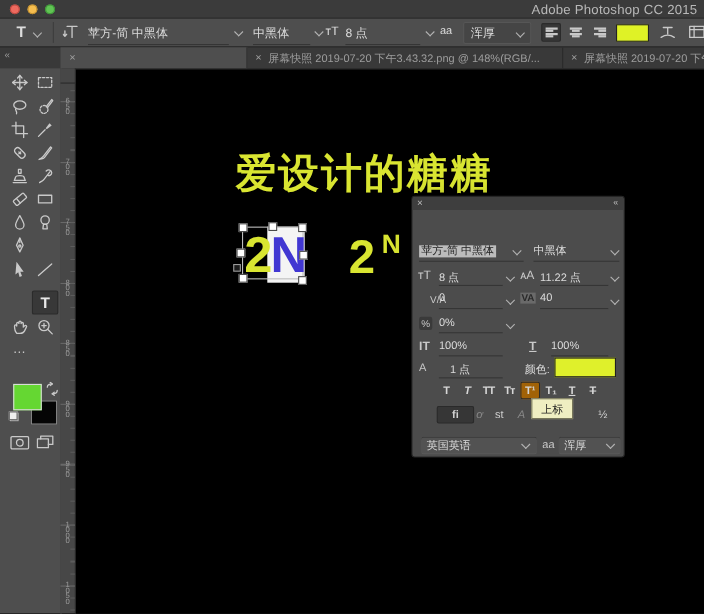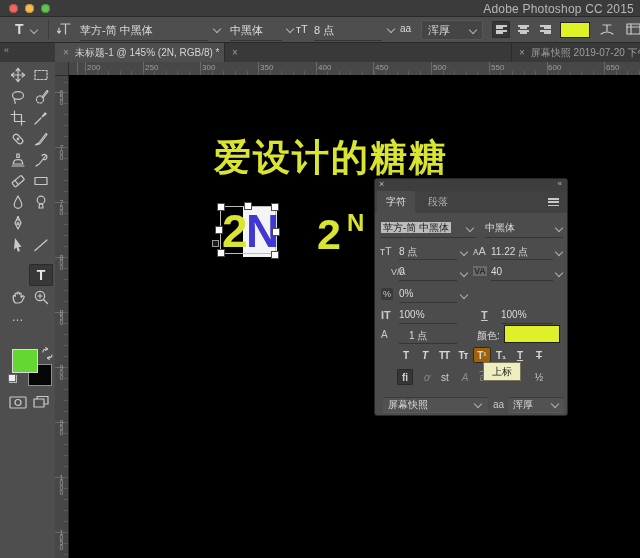--- a/index.html
+++ b/index.html
@@ -63,21 +63,21 @@
   #cp-header{position:absolute;left:0;top:0;right:0;height:12px;background:#3e3e3e;border-radius:3px 3px 0 0}
   #cp-tabs{position:absolute;left:0;top:12px;right:0;height:22px;background:#414141}
   .cp-tab{position:absolute;top:0;height:22px;line-height:22px;padding:0 9px;font-size:10px;color:#b0b0b0}
   .cp-tab.active{background:#4c4c4c;color:#e6e6e6;border-radius:2px 2px 0 0}
   .cp-txt{position:absolute;font-size:10px;color:#dcdcdc;white-space:nowrap}
   .cp-icon{position:absolute;font-size:9px;color:#c9c9c9;white-space:nowrap}
   .cp-sel{background:#bcbcbc;color:#1d1d1d;padding:0 2px}
   .stybtn{position:absolute;width:18px;height:16px;display:flex;align-items:center;justify-content:center;
           font-size:10px;font-weight:bold;color:#d6d6d6}
   .stybtn.active{background:#a16207;box-shadow:inset 0 0 0 1px #2a2a2a;border-radius:2px}
-  .otbtn{position:absolute;width:16px;height:16px;display:flex;align-items:center;justify-content:center;font-size:10px;color:#d0d0d0}
+  .otbtn{position:absolute;width:34px;height:16px;display:flex;align-items:center;justify-content:center;font-size:10px;color:#d0d0d0}
   .otbtn.dim{color:#8a8a8a}
   .otbtn.active{background:#363636;box-shadow:inset 0 0 0 1px #2a2a2a;border-radius:2px;font-weight:bold}
   .it{font-style:italic}.un{text-decoration:underline}.st{text-decoration:line-through}
   #cp-tooltip{position:absolute;left:108px;top:183px;width:36px;height:17px;background:#efeec1;border:1px solid #77765a;
               color:#1b1b1b;font-size:10px;display:flex;align-items:center;justify-content:center;z-index:8}
   .cp-field{position:absolute;height:15px;background:#525252;box-shadow:inset 0 1px 0 #3a3a3a,0 1px 0 #5a5a5a;border-radius:2px}
   #cp-colorswatch{position:absolute;left:129px;top:146px;width:54px;height:16px;background:#dff02b;border:1px solid #202020}
   .hamb{position:absolute;width:11px;height:8px;display:flex;flex-direction:column;justify-content:space-between}
   .hamb i{height:1.5px;background:#c9c9c9}
   .optswatch{position:absolute;left:560px;top:5px;width:28px;height:14px;background:#dff226;border:1px solid #242424}
@@ -154,24 +154,24 @@
     <svg class="ti abs" style="left:626px;top:4px" width="16" height="16" viewBox="0 0 16 16">
       <rect x="1" y="3" width="13" height="10"></rect>
         <path d="M1 6 H14 M5 3 V13"></path>
     </svg>
   </div>
 
   <div id="tabbar">
     <span class="abs" style="left:4px;top:2px;font-size:9px;color:#9d9d9d">«</span>
     <div class="doc-tab active" style="left:55px;width:153px">
       <span class="x">×</span>
-      <span>未标题-1 @ 145% (2N, RGB/8) *</span>
     </div>
     <div class="doc-tab" style="left:224px;width:271px">
       <span class="x">×</span>
+      <span>屏幕快照 2019-07-20 下午3.43.32.png @ 148%(RGB/...</span>
     </div>
     <div class="doc-tab" style="left:511px;width:129px">
       <span class="x">×</span>
       <span>屏幕快照 2019-07-20 下午</span>
     </div>
   </div>
 
   <div id="toolbar">
     <div class="tool" style="left:8px;top:4px">
       <svg class="ti" width="16" height="16" viewBox="0 0 16 16">
@@ -312,32 +312,20 @@
     <svg class="ti abs" style="left:9px;top:333px" width="18" height="15" viewBox="0 0 18 15">
       <rect x="1" y="2" width="16" height="11" rx="1"></rect>
         <circle cx="9" cy="7.5" r="3"></circle>
     </svg>
     <svg class="ti abs" style="left:33px;top:333px" width="17" height="15" viewBox="0 0 17 15">
       <rect x="1" y="4" width="10" height="8"></rect>
         <path d="M4 4 V1.5 H15 V9 H11"></path>
     </svg>
   </div>
 
-  <div id="hruler">
-    <span class="hrl" style="left:32px">200</span>
-    <span class="hrl" style="left:90px">250</span>
-    <span class="hrl" style="left:147px">300</span>
-    <span class="hrl" style="left:205px">350</span>
-    <span class="hrl" style="left:263px">400</span>
-    <span class="hrl" style="left:320px">450</span>
-    <span class="hrl" style="left:378px">500</span>
-    <span class="hrl" style="left:436px">550</span>
-    <span class="hrl" style="left:493px">600</span>
-    <span class="hrl" style="left:551px">650</span>
-  </div>
   <div id="vruler">
     <span class="vrl" style="top:14px">650</span>
     <span class="vrl" style="top:69px">700</span>
     <span class="vrl" style="top:124px">750</span>
     <span class="vrl" style="top:179px">800</span>
     <span class="vrl" style="top:234px">850</span>
     <span class="vrl" style="top:289px">900</span>
     <span class="vrl" style="top:344px">950</span>
     <span class="vrl" style="top:399px">1000</span>
     <span class="vrl" style="top:454px">1050</span>
@@ -362,29 +350,20 @@
 
     <span class="glyph2" style="left:248px;top:138px;font-size:43px">2</span>
     <span class="glyph2" style="left:278px;top:136px;font-size:24px">N</span>
   </div>
 
   <div id="charpanel">
     <div id="cp-header">
       <span class="abs" style="left:4px;top:0;font-size:9px;color:#bdbdbd">×</span>
       <span class="abs" style="right:5px;top:0;font-size:8px;color:#bdbdbd">«</span>
     </div>
-    <div id="cp-tabs">
-      <span class="cp-tab active" style="left:2px">字符</span>
-      <span class="cp-tab" style="left:44px">段落</span>
-      <span class="hamb" style="right:8px;top:7px">
-          <i></i>
-          <i></i>
-          <i></i>
-        </span>
-    </div>
 
     <span class="cp-txt" style="left:6px;top:42px"><span class="cp-sel">苹方-简 中黑体</span></span>
     <span class="chev" style="left:92px;top:46px"></span>
     <span class="uline" style="left:6px;top:58px;width:95px"></span>
     <span class="cp-txt" style="left:110px;top:42px">中黑体</span>
     <span class="chev" style="left:181px;top:46px"></span>
     <span class="uline" style="left:110px;top:58px;width:78px"></span>
 
     <span class="cp-icon" style="left:5px;top:66px;font-size:11px">ᴛT</span>
     <span class="cp-txt" style="left:24px;top:66px">8 点</span>
@@ -434,21 +413,21 @@
     <span class="otbtn active" style="left:22px;top:190px">fi</span>
     <span class="otbtn dim it" style="left:44px;top:190px">ơ</span>
     <span class="otbtn" style="left:62px;top:190px">st</span>
     <span class="otbtn dim it" style="left:82px;top:190px">A</span>
     <span class="otbtn dim" style="left:102px;top:190px;text-decoration:overline">aa</span>
     <span class="otbtn" style="left:156px;top:190px">½</span>
 
     <div id="cp-tooltip">上标</div>
 
     <span class="cp-field" style="left:8px;top:218px;width:105px">
-      <span class="cp-txt" style="left:5px;top:1px">屏幕快照</span>
+      <span class="cp-txt" style="left:5px;top:1px">英国英语</span>
       <span class="chev" style="left:92px;top:4px"></span>
     </span>
     <span class="cp-icon" style="left:118px;top:220px;font-size:10px">aa</span>
     <span class="cp-field" style="left:133px;top:218px;width:56px">
       <span class="cp-txt" style="left:5px;top:1px">浑厚</span>
       <span class="chev" style="left:44px;top:4px"></span>
     </span>
   </div>
 
 </div>

